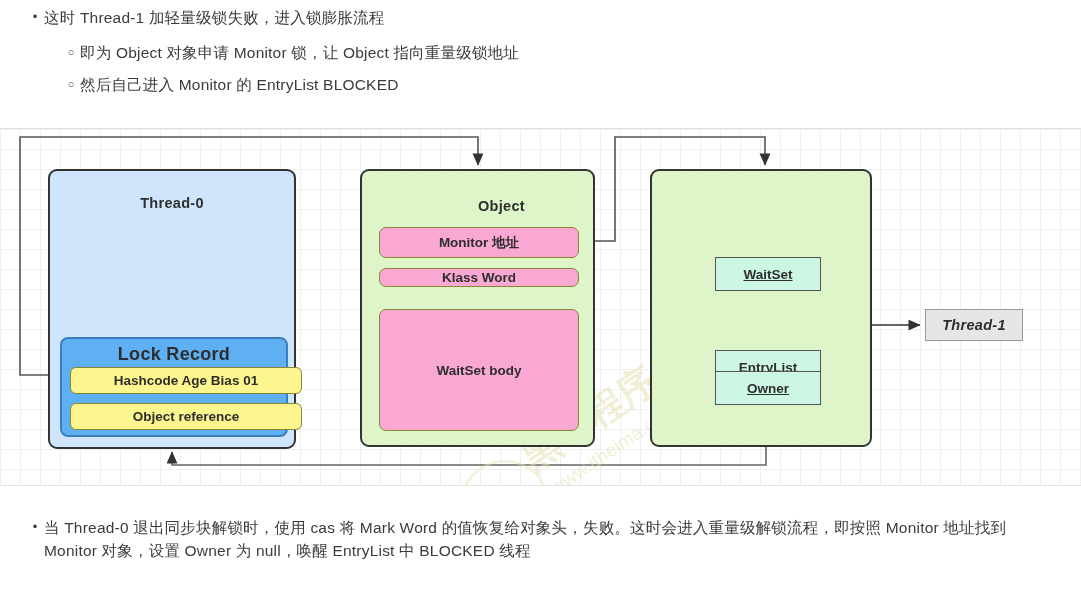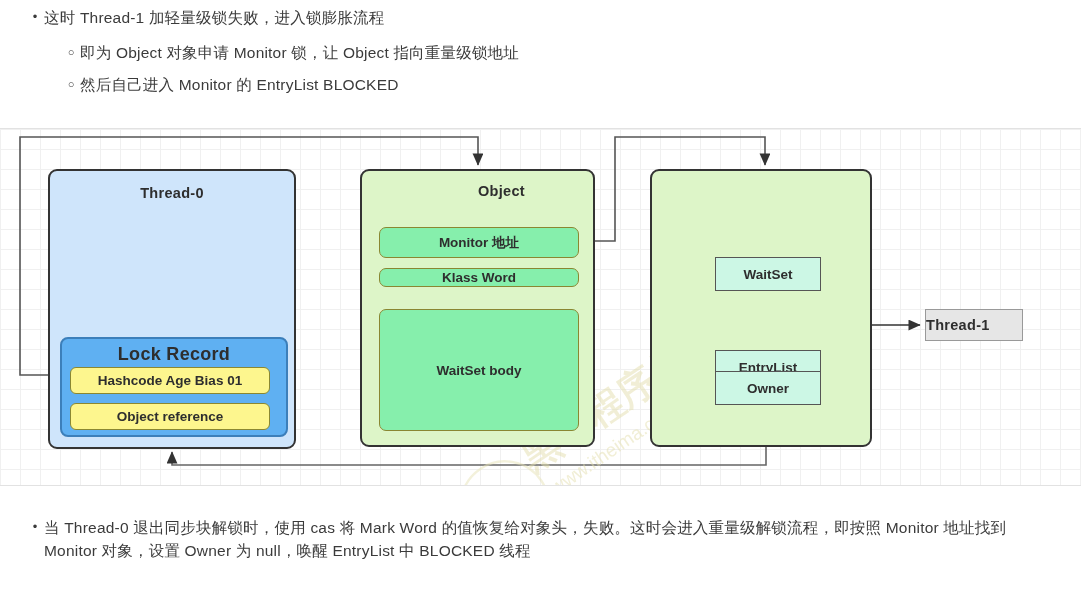--- a/index.html
+++ b/index.html
@@ -54,72 +54,72 @@
   .node-title {
     text-align: center; font-weight: bold; font-size: 14.5px;
     color: #2e2e2e; letter-spacing: .3px;
   }
 
   
   #thread0-box {
     left: 48px; top: 40px; width: 248px; height: 280px;
     background: #cfe5fb; border: 2.5px solid #333333; border-radius: 9px;
   }
-  #thread0-box .node-title { margin-top: 14px; }
+  #thread0-box .node-title { margin-top: 24px; }
   #lockrecord-box {
     position: absolute; left: 10px; top: 166px; width: 228px; height: 100px;
     background: #5fb0f2; border: 2px solid #3c7fba; border-radius: 8px;
   }
   #lockrecord-box .node-title { margin-top: 5px; font-size: 18px; }
   .lr-cell {
-    position: absolute; left: 8px; width: 200px; height: 27px;
+    position: absolute; left: 8px; width: 232px; height: 27px;
     background: #fdf68e; border: 1.5px solid #8a8732; border-radius: 6px;
     font-weight: bold; font-size: 13.5px; color: #2e2e2e;
     display: flex; align-items: center; justify-content: center;
   }
   #lr-markword { top: 28px; }
   #lr-objref { top: 64px; }
 
   
   #object-box {
     left: 360px; top: 40px; width: 235px; height: 278px;
     background: #ddf5c8; border: 2.5px solid #333333; border-radius: 9px;
   }
-  #object-box .node-title { margin-top: 12px; padding-left: 48px; }
+  #object-box .node-title { margin-top: 27px; padding-left: 48px; }
   .obj-cell {
     position: absolute; left: 17px; width: 200px;
-    background: #86efac; border: 1.5px solid #8a8732; border-radius: 7px;
+    background: #f9a8d4; border: 1.5px solid #8a8732; border-radius: 7px;
     font-weight: bold; font-size: 13.5px; color: #2e2e2e;
     display: flex; align-items: center; justify-content: center;
   }
   #obj-monitor-addr { top: 56px; height: 31px; }
   #obj-klass-word  { top: 97px; height: 19px; }
   #obj-body        { top: 138px; height: 122px; }
 
   
   #monitor-box {
     left: 650px; top: 40px; width: 222px; height: 278px;
     background: #ddf5c8; border: 2.5px solid #333333; border-radius: 9px;
   }
   #monitor-box .node-title { margin-top: 12px; }
   .mon-cell {
     position: absolute; left: 63px; width: 106px; height: 34px;
     background: #ccf7e5; border: 1.5px solid #555555;
     font-weight: bold; font-size: 13.5px; color: #2e2e2e;
-    display: flex; align-items: center; justify-content: center;
+    display: flex; align-items: center; justify-content: center; text-decoration: underline;
   }
   #mon-waitset  { top: 86px; }
   #mon-entrylist{ top: 143px; margin-top: 36px; }
   #mon-owner    { top: 200px; }
 
   
   #thread1-box {
     left: 925px; top: 180px; width: 98px; height: 32px;
     background: #e6e6e6; border: 1.5px solid #999999;
-    display: flex; align-items: center; 
+    display: flex; align-items: center; justify-content: center; font-style: italic;
   }
   #thread1-box .node-title { margin: 0; }
 
   
   #watermark {
     position: absolute; left: 398px; top: 212px;
     width: 330px; height: 190px;
     pointer-events: none; opacity: .5;
   }
 </style>

